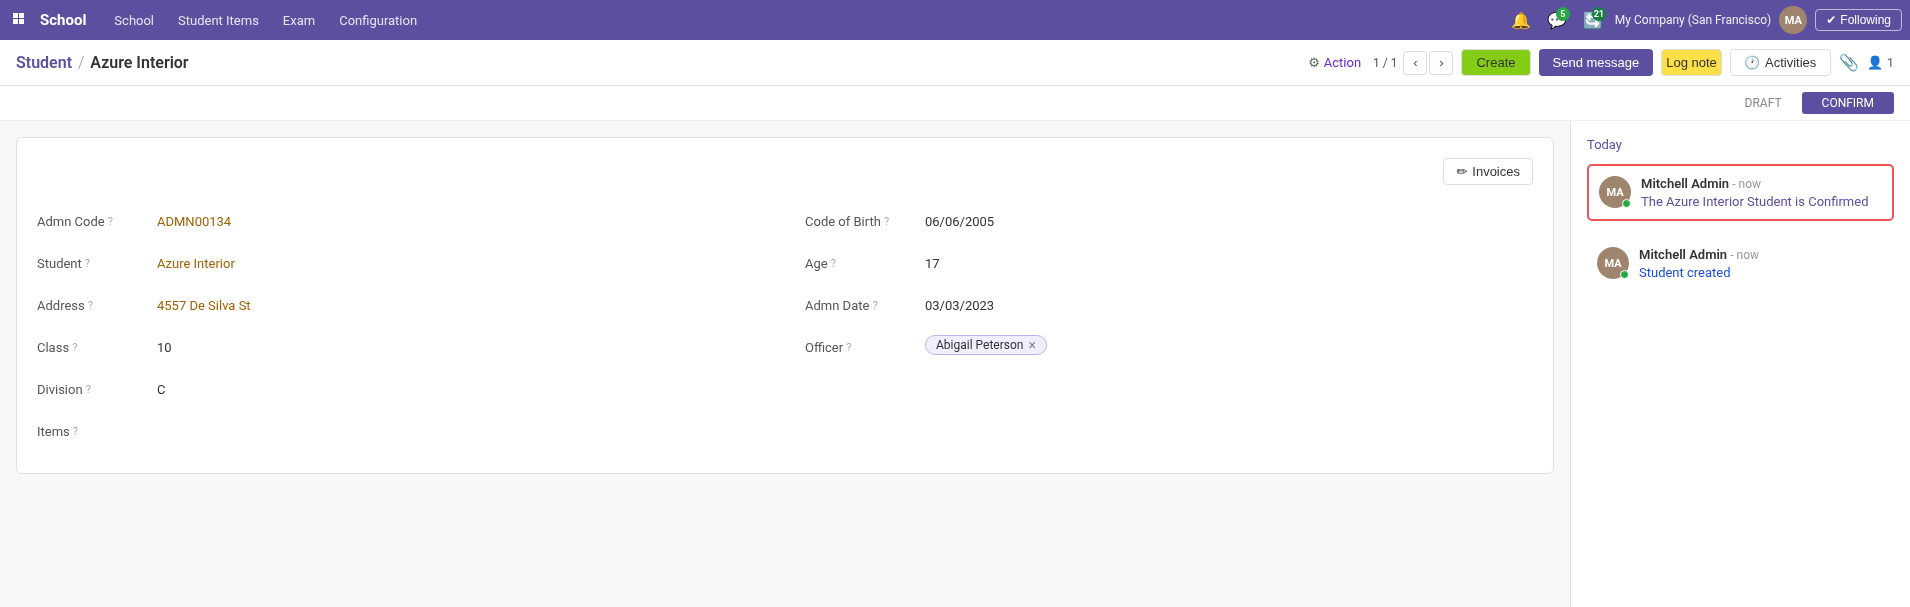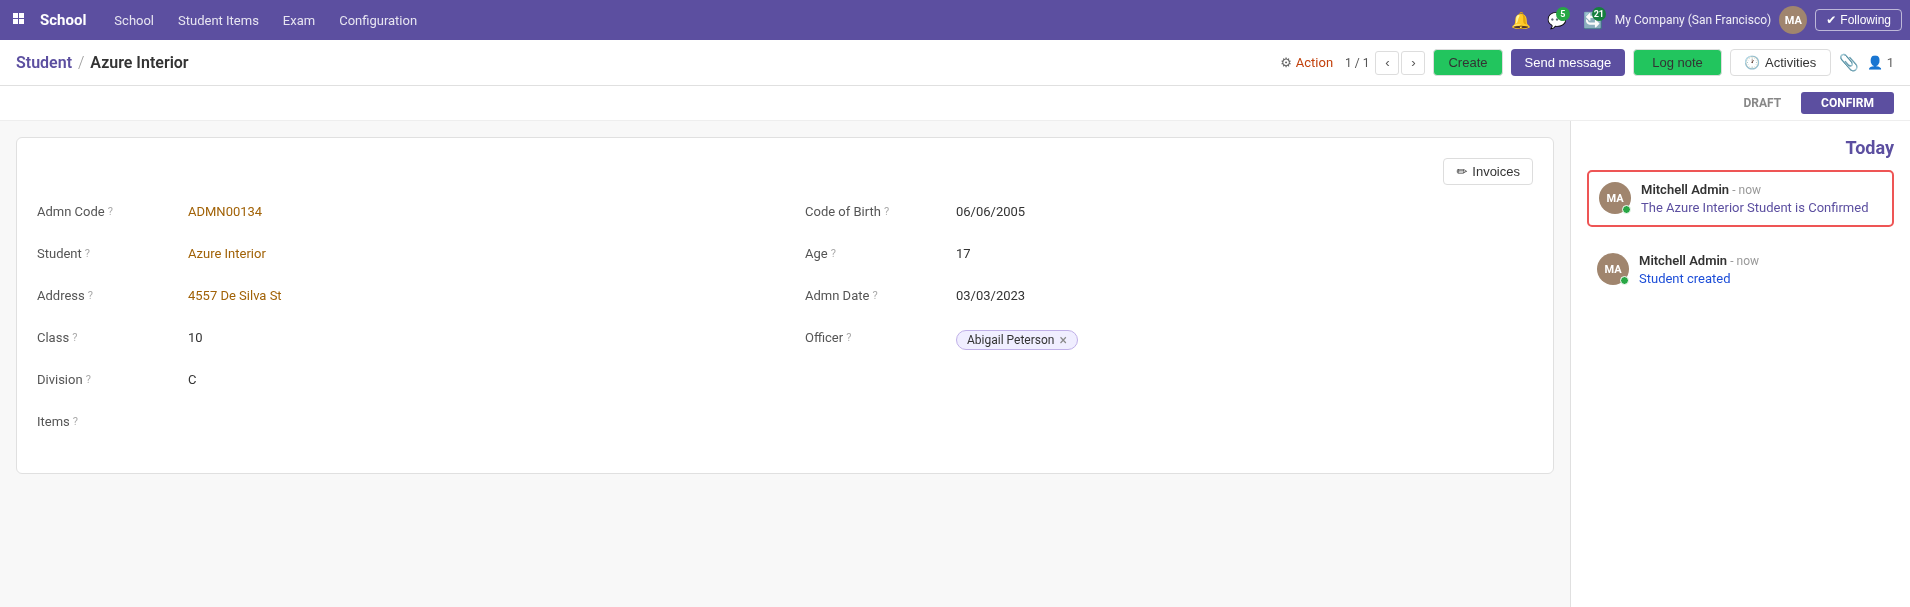--- a/index.html
+++ b/index.html
@@ -126,43 +126,43 @@
     .nav-arrow-btn {
       border: 1px solid #ddd;
       background: white;
       border-radius: 3px;
       width: 24px; height: 24px;
       display: flex; align-items: center; justify-content: center;
       cursor: pointer; color: #555;
     }
     .nav-count { font-size: 12px; color: #555; margin: 0 4px; }
     .btn-create {
-      background: #22c55e;
+      background: #84cc16;
       border: 1px solid #ddd;
       border-radius: 4px;
       padding: 5px 14px;
       cursor: pointer;
       font-size: 13px;
       color: #333;
     }
     .btn-send-message {
       background: #5c4fa0;
       color: white;
       border: none;
       border-radius: 4px;
       padding: 6px 14px;
       cursor: pointer;
       font-size: 13px;
       font-weight: 500;
     }
     .btn-log-note {
-      background: #22c55e;
+      background: #fde047;
       border: 1px solid #ddd;
       border-radius: 4px;
-      padding: 5px 18px;
+      padding: 5px 4px;
       cursor: pointer;
       font-size: 13px;
       color: #333;
     }
     .btn-activities {
       background: white;
       border: 1px solid #ddd;
       border-radius: 4px;
       padding: 5px 14px;
       cursor: pointer;
@@ -179,21 +179,21 @@
       display: flex;
       justify-content: flex-end;
       align-items: center;
       padding: 6px 16px;
       gap: 0;
       border-bottom: 1px solid #eee;
     }
     .status-step {
       padding: 4px 20px;
       font-size: 12px;
-      font-weight: 700;
+      font-weight: 400;
       cursor: pointer;
       border-radius: 3px;
       color: #888;
     }
     .status-step.active {
       background: #5c4fa0;
       color: white;
     }
 
     
@@ -236,24 +236,23 @@
 
     .form-columns {
       display: flex;
       gap: 40px;
     }
 
     .form-col { flex: 1; }
 
     .form-row {
       display: flex;
-      align-items: flex-start;
+      align-items: flex-end;
       margin-bottom: 14px;
       min-height: 28px;
-      gap: 31px;
     }
 
     .form-label {
       width: 120px;
       min-width: 100px;
       color: #555;
       font-size: 13px;
       padding-top: 3px;
       display: flex;
       align-items: center;
@@ -296,25 +295,25 @@
     
     .chatter-area {
       width: 340px;
       background: white;
       border-left: 1px solid #e0e0e0;
       padding: 16px;
       overflow-y: auto;
     }
 
     .chatter-today-label {
-      text-align: right;
-      font-weight: 700;
+      text-align: left;
+      font-weight: 400;
       color: #5c4fa0;
       margin-bottom: 12px;
-      font-size: 18px;
+      font-size: 13px;
     }
 
     .chatter-message {
       display: flex;
       gap: 10px;
       margin-bottom: 16px;
       padding: 10px;
       border-radius: 5px;
     }
     .chatter-message.highlighted {
@@ -403,21 +402,21 @@
 
 <div class="actionbar">
   <div class="breadcrumb">
     <span class="breadcrumb-parent" style="cursor:pointer;">Student</span>
     <span class="breadcrumb-sep">/</span>
     <span class="breadcrumb-current">Azure Interior</span>
   </div>
   <div class="actionbar-right">
     <div style="display:flex;align-items:center;gap:4px;">
       <span style="color:#666;">⚙</span>
-      <span style="cursor:pointer;font-size:13px;color:#c2410c;">Action</span>
+      <span style="cursor:pointer;font-size:13px;color:#6d28d9;">Action</span>
     </div>
     <div class="nav-arrows">
       <span class="nav-count">1 / 1</span>
       <button class="nav-arrow-btn">‹</button>
       <button class="nav-arrow-btn">›</button>
     </div>
     <button class="btn-create">Create</button>
     <button class="btn-send-message">Send message</button>
     <button class="btn-log-note">Log note</button>
     <button class="btn-activities">

